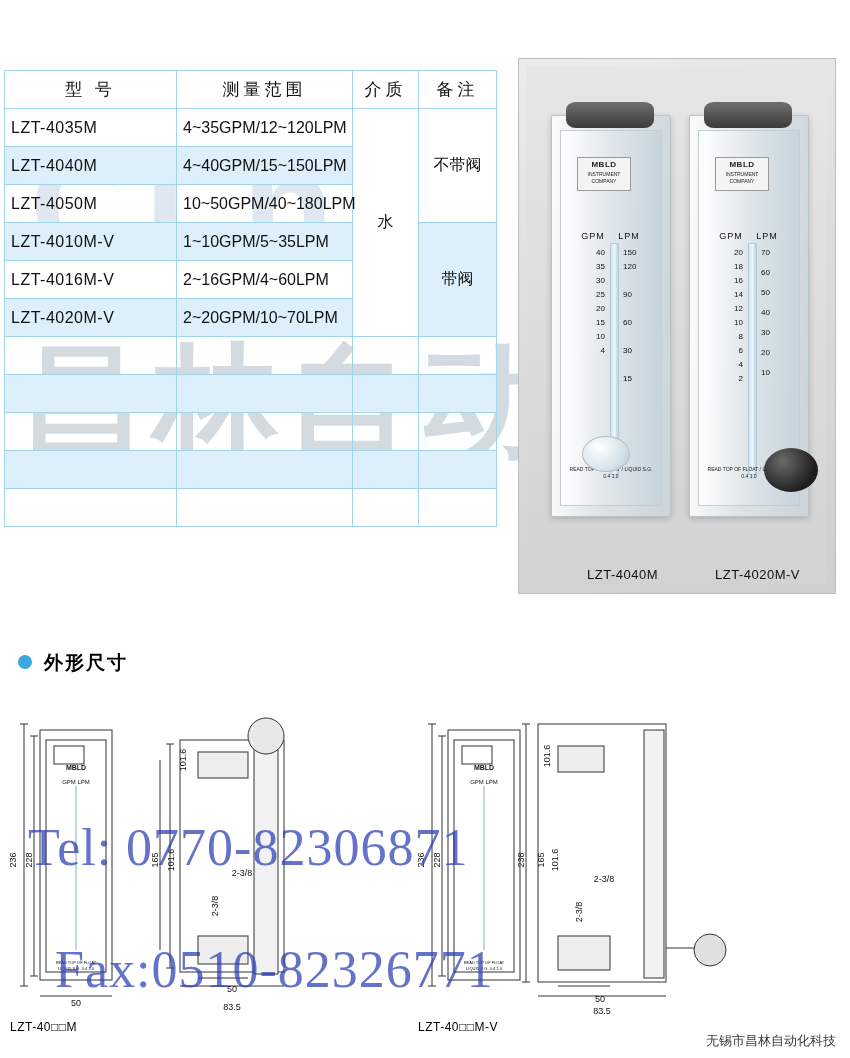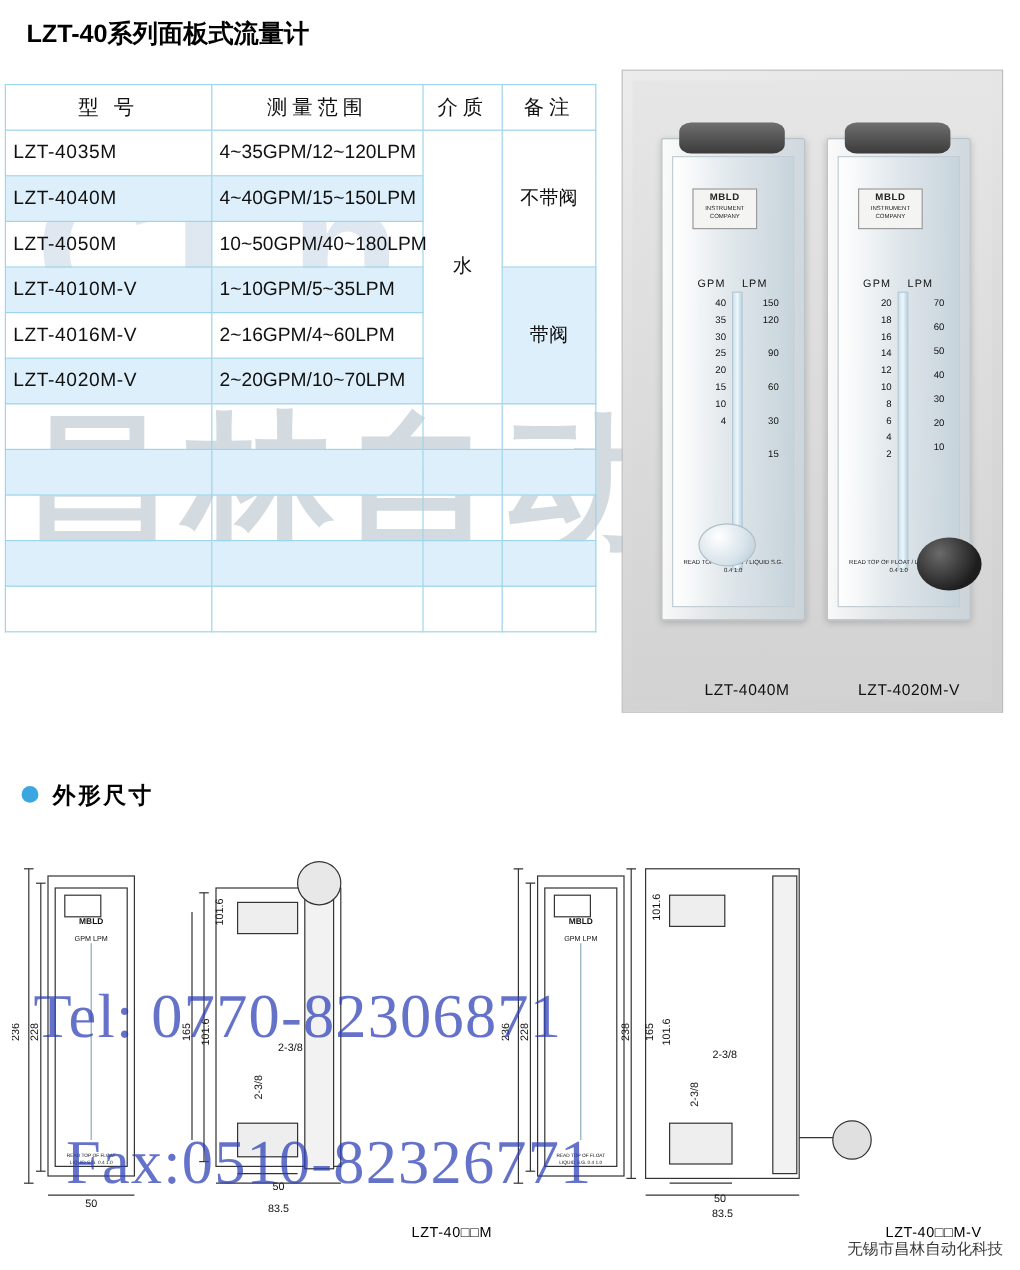--- a/index.html
+++ b/index.html
@@ -158,21 +158,21 @@
     border: 1px solid #b6c9d4;
   }
   .tick-col {
     position: absolute;
     top: 118px;
     font-size: 8px;
     line-height: 1;
     color: #111;
   }
   .tick-col.left  { left: 20px;  text-align: right; width: 24px; }
-  .tick-col.right { left: 62px;  text-align: right;  width: 26px; }
+  .tick-col.right { left: 62px;  text-align: left;  width: 26px; }
   .tick-col div { height: 14px; }
   .float-ball {
     position: absolute;
     left: 30px;
     bottom: 44px;
     width: 46px;
     height: 34px;
     border-radius: 50%;
     background: radial-gradient(circle at 35% 30%, #ffffff, #d7e3ea 60%, #b5c6d2);
     border: 1px solid #b0c0c9;
@@ -236,21 +236,21 @@
     width: 400px;
     height: 340px;
   }
   .dwg.left  { left: 10px; }
   .dwg.right { left: 418px; }
   .dwg svg { display: block; }
   .dwg-caption {
     position: absolute;
     top: 320px;
     width: 100%;
-    text-align: right;
+    text-align: left;
     font-size: 12px;
     letter-spacing: 0.5px;
   }
   .company {
     position: absolute;
     right: 14px;
     bottom: 8px;
     font-size: 13px;
     color: #3a3a3a;
     text-align: center;
@@ -303,21 +303,20 @@
   }
 </style>
 </head>
 <body>
 
 <div class="page">
 
   <div class="wm-logo">CLn</div>
   <div class="wm-cn">昌林自动化</div>
 
-  <div class="doc-title">LZT-40系列面板式流量计</div>
 
   <table class="spec-table">
     <colgroup>
       <col class="col-model">
         <col class="col-range">
         <col class="col-media">
         <col class="col-note">
     </colgroup>
     <thead>
       <tr>

